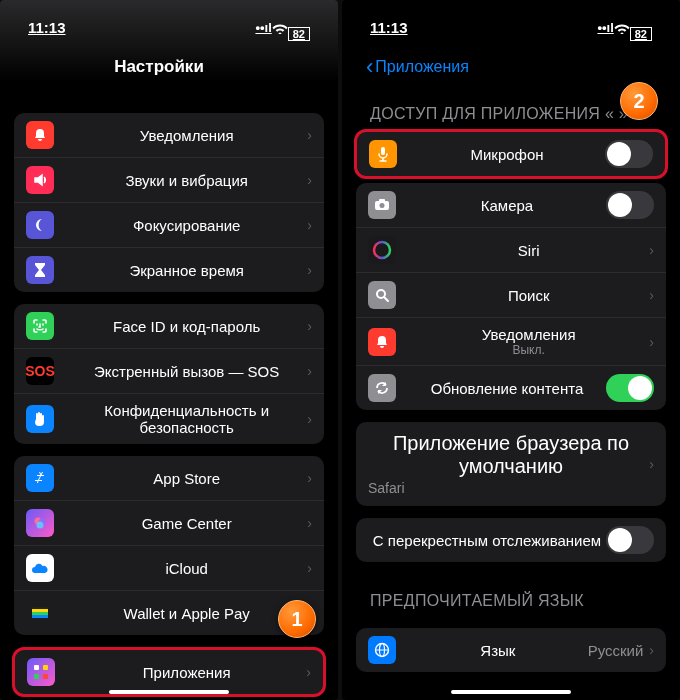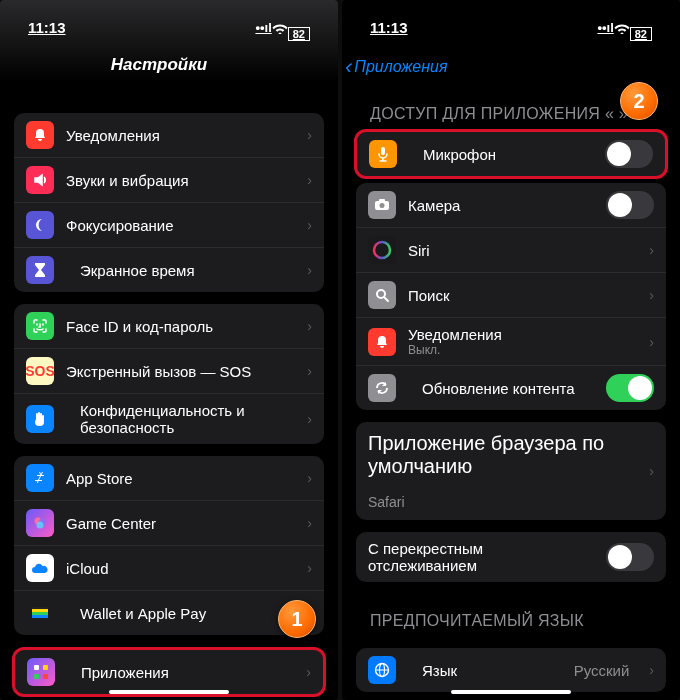--- a/index.html
+++ b/index.html
@@ -11,29 +11,29 @@
     height: 700px;
     overflow: hidden;
     display: flex;
     gap: 4px;
     padding: 0;
   }
   .phone { width: 338px; height: 700px; background: #000; position: relative; border-radius: 4px; overflow: hidden; }
   .statusbar { display: flex; justify-content: space-between; align-items: center; padding: 14px 28px 6px; font-size: 15px; font-weight: 600; text-decoration: underline; }
   .statusbar .right { display: flex; align-items: center; font-size: 13px; }
   .battery { border: 1.5px solid #fff; border-radius: 0; padding: 0 4px; font-size: 11px; font-weight: 700; position: relative; margin-top: 13px; }
-  .navbar { display: flex; padding: 8px 3px; position: relative; height: 40px; font-style: italic; }
+  .navbar { display: flex; align-items: center; padding: 8px 24px; position: relative; height: 40px; }
   .back { color: #0a84ff; font-size: 16px; display: flex; align-items: center; gap: 2px; }
   .title-lg { font-size: 17px; font-weight: 600; color: #fff; margin: 0 auto; transform: translateX(-10px); }
   .scroll { height: calc(700px - 80px); overflow-y: auto; padding: 0 14px 30px; }
   .scroll::-webkit-scrollbar { width: 0; }
-  .section { background: #1c1c1e; border-radius: 10px; margin: 12px 0; overflow: hidden; }
+  .section { background: #1c1c1e; border-radius: 10px; margin: 12px 0; overflow: hidden; text-align: center; }
   .section-header { color: #8e8e93; font-size: 16px; text-transform: uppercase; letter-spacing: 0.3px; padding: 18px 14px 6px; }
   .row { display: flex; align-items: center; padding: 8px 12px; border-bottom: 0.5px solid #2c2c2e; min-height: 44px; position: relative; }
-  .row:last-child { border-bottom: none; gap: 14px; }
+  .row:last-child { border-bottom: none; }
   .row .icon { width: 28px; height: 28px; border-radius: 6px; display: flex; align-items: center; justify-content: center; margin-right: 12px; flex-shrink: 0; font-size: 14px; }
   .row .label { flex: 1; font-size: 15px; color: #fff; }
   .row .sublabel { color: #8e8e93; font-size: 12px; display: block; }
   .row .detail { color: #8e8e93; font-size: 15px; margin-right: 6px; }
   .chev { color: #5a5a5e; font-size: 14px; }
   .toggle { width: 48px; height: 28px; border-radius: 14px; background: #39393d; position: relative; }
   .toggle.on { background: #30d158; }
   .toggle .knob { width: 24px; height: 24px; background: #fff; border-radius: 50%; position: absolute; top: 2px; left: 2px; }
   .toggle.on .knob { left: 22px; }
   .hilite { border: 3px solid #d9102a; border-radius: 12px; margin: 10px -2px; }
@@ -41,21 +41,21 @@
   .home-ind { position: absolute; bottom: 6px; left: 50%; transform: translateX(-50%); width: 120px; height: 4px; border-radius: 2px; background: #fff; }
   .fade-top {
     background: linear-gradient(#2a2a2c, #000 90%);
     padding-bottom: 4px;
     border-radius: 0 0 10px 10px;
     margin: 0 -14px 10px;
     padding-left: 14px; padding-right: 14px;
   }
   svg { display: block; }
   .bg-red{background:#ff3b30}.bg-pink{background:#ff2d55}.bg-purple{background:#5856d6}
-  .bg-hourglass{background:#5856d6}.bg-green{background:#30d158}.bg-sos{background:#fef9c3;color:#ff3b30;font-weight:700;font-size:10px}
+  .bg-hourglass{background:#5856d6}.bg-green{background:#30d158}.bg-sos{background:#000000;color:#ff3b30;font-weight:700;font-size:10px}
   .bg-blue{background:#0a84ff}.bg-grad{background:linear-gradient(135deg,#6a5af9,#ff5ac8)}
   .bg-white{background:#fff;color:#0a84ff}.bg-orange{background:#ff9500}
   .bg-gray{background:#8e8e93}.bg-blue2{background:#007aff}
 </style>
 </head>
 <body>
 
 <div class="phone">
   <div class="fade-top">
     <div class="statusbar">

